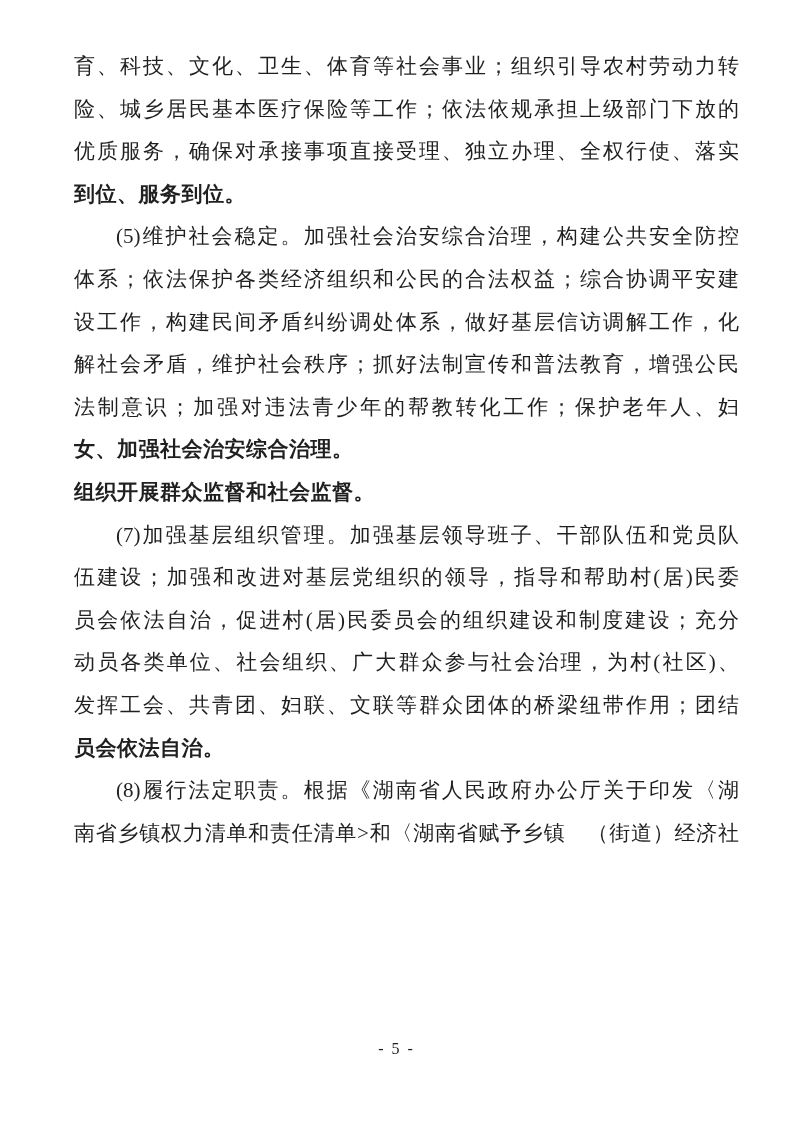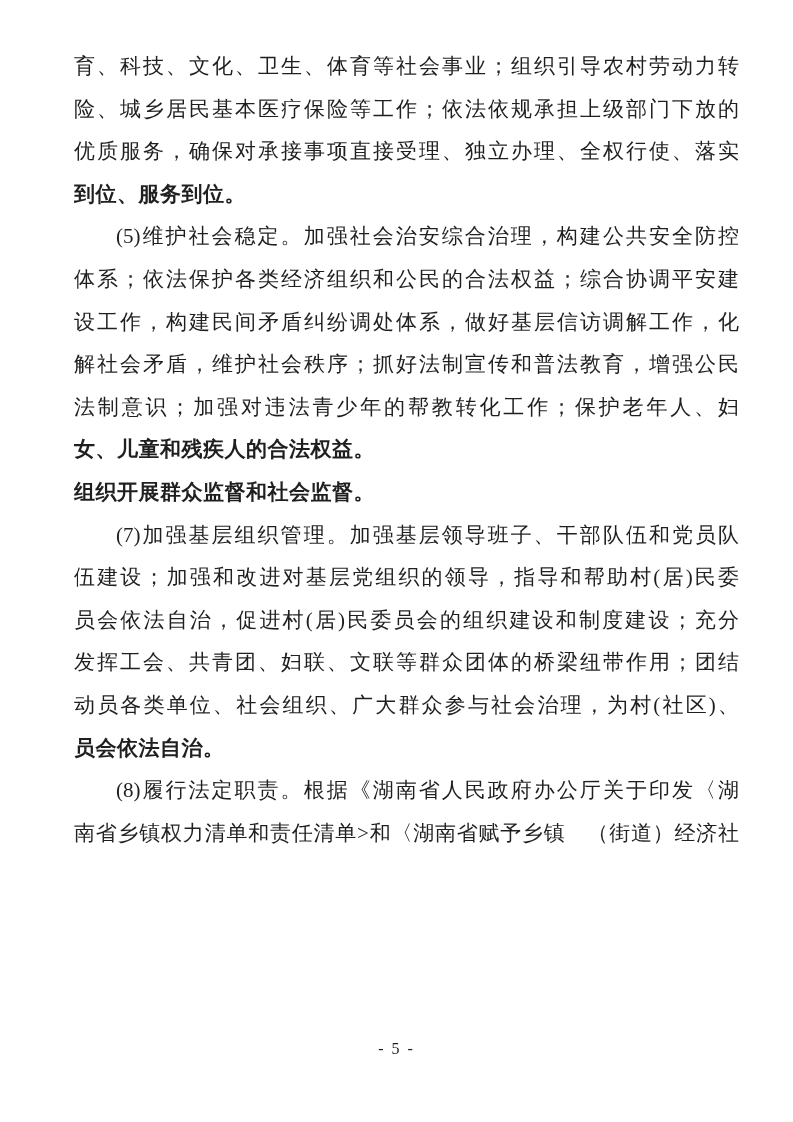--- a/index.html
+++ b/index.html
@@ -60,25 +60,25 @@
   <div class="content">
       <div class="line">育、科技、文化、卫生、体育等社会事业；组织引导农村劳动力转</div>
       <div class="line">险、城乡居民基本医疗保险等工作；依法依规承担上级部门下放的</div>
       <div class="line">优质服务，确保对承接事项直接受理、独立办理、全权行使、落实</div>
       <div class="line last">到位、服务到位。</div>
       <div class="line first">(5)维护社会稳定。加强社会治安综合治理，构建公共安全防控</div>
       <div class="line">体系；依法保护各类经济组织和公民的合法权益；综合协调平安建</div>
       <div class="line">设工作，构建民间矛盾纠纷调处体系，做好基层信访调解工作，化</div>
       <div class="line">解社会矛盾，维护社会秩序；抓好法制宣传和普法教育，增强公民</div>
       <div class="line">法制意识；加强对违法青少年的帮教转化工作；保护老年人、妇</div>
-      <div class="line last">女、儿童和残疾人的合法权益。</div>
+      <div class="line last">女、加强社会治安综合治理。</div>
       <div class="line last">组织开展群众监督和社会监督。</div>
       <div class="line first">(7)加强基层组织管理。加强基层领导班子、干部队伍和党员队</div>
       <div class="line">伍建设；加强和改进对基层党组织的领导，指导和帮助村(居)民委</div>
       <div class="line">员会依法自治，促进村(居)民委员会的组织建设和制度建设；充分</div>
+      <div class="line">动员各类单位、社会组织、广大群众参与社会治理，为村(社区)、</div>
       <div class="line">发挥工会、共青团、妇联、文联等群众团体的桥梁纽带作用；团结</div>
-      <div class="line">动员各类单位、社会组织、广大群众参与社会治理，为村(社区)、</div>
       <div class="line last">员会依法自治。</div>
       <div class="line first">(8)履行法定职责。根据《湖南省人民政府办公厅关于印发〈湖</div>
       <div class="line">南省乡镇权力清单和责任清单&gt;和〈湖南省赋予乡镇　（街道）经济社</div>
     </div>
   <div class="footer">- 5 -</div>
 </div>
 
 </body></html>

